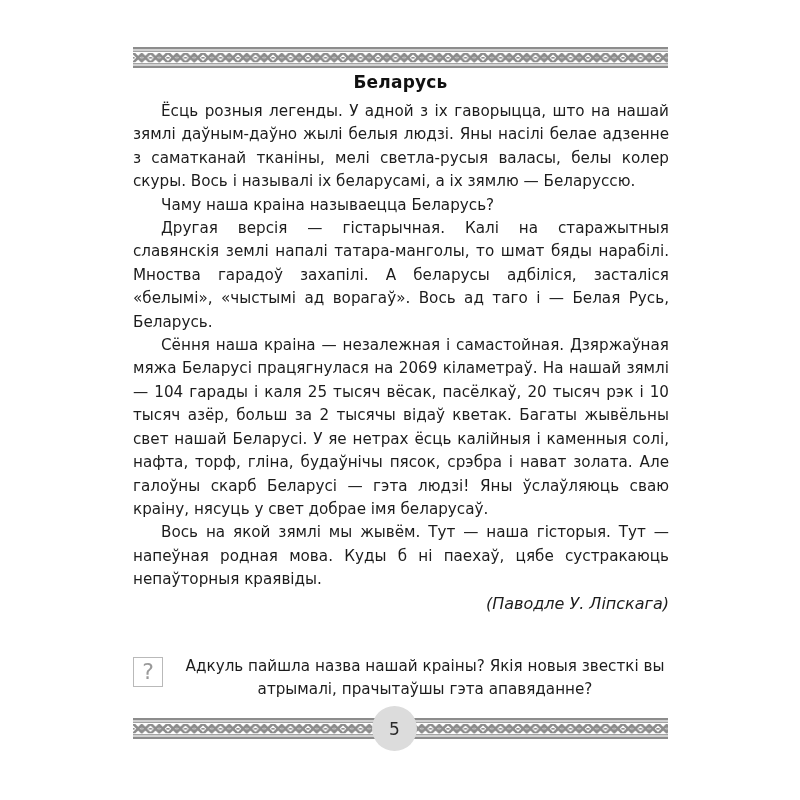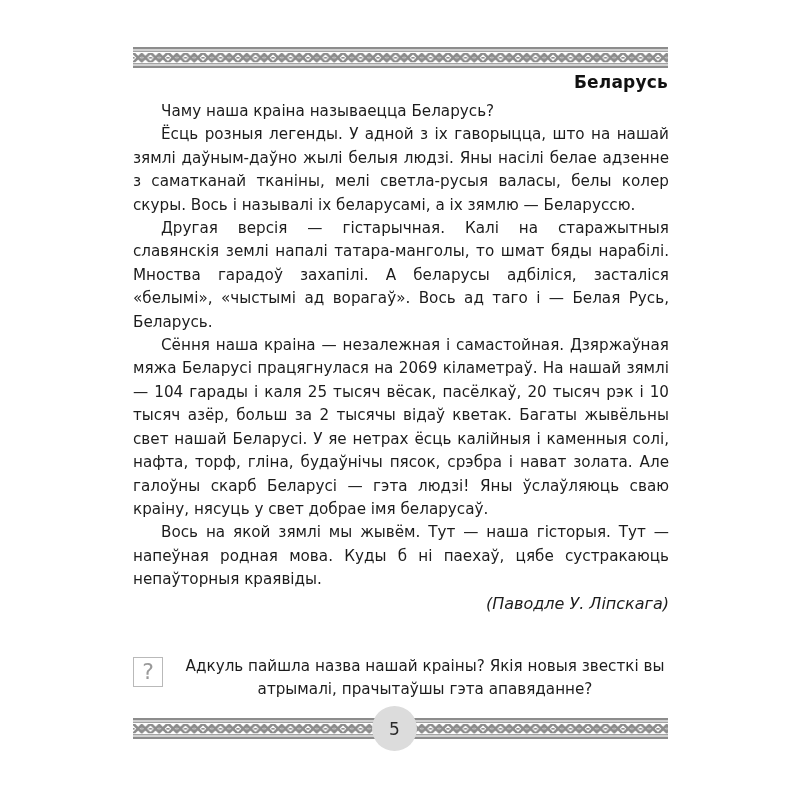--- a/index.html
+++ b/index.html
@@ -41,21 +41,21 @@
     width: 535px;
     height: 21px;
   }
 
   
   .title {
     position: absolute;
     left: 133px;
     top: 72px;
     width: 535px;
-    text-align: right;
+    text-align: center;
     font-size: 17px;
     font-weight: bold;
     letter-spacing: 0.2px;
     color: #111111;
   }
 
   
   .body-text {
     position: absolute;
     left: 133px;
@@ -160,22 +160,22 @@
           <rect x="15.9" y="10.0" width="1.6" height="1.6" fill="#8c8c8c"></rect>
         </pattern>
       </defs>
       <rect x="0" y="0" width="535" height="21" fill="url(#folkpat)"></rect>
     </svg>
   </div>
 
   <div class="title">Беларусь</div>
 
   <div class="body-text">
+    <p>Ёсць розныя легенды. У адной з іх гаворыцца, што на нашай зямлі даўным-даўно жылі белыя людзі. Яны насілі белае адзенне з саматканай тканіны, мелі светла-русыя валасы, белы колер скуры. Вось і называлі іх беларусамі, а іх зямлю — Беларуссю.</p>
     <p>Чаму наша краіна называецца Беларусь?</p>
-    <p>Ёсць розныя легенды. У адной з іх гаворыцца, што на нашай зямлі даўным-даўно жылі белыя людзі. Яны насілі белае адзенне з саматканай тканіны, мелі светла-русыя валасы, белы колер скуры. Вось і называлі іх беларусамі, а іх зямлю — Беларуссю.</p>
     <p>Другая версія — гістарычная. Калі на старажытныя славянскія землі напалі татара-манголы, то шмат бяды нарабілі. Мноства гарадоў захапілі. А беларусы адбіліся, засталіся «белымі», «чыстымі ад ворагаў». Вось ад таго і — Белая Русь, Беларусь.</p>
     <p>Сёння наша краіна — незалежная і самастойная. Дзяржаўная мяжа Беларусі працягнулася на 2069 кіламетраў. На нашай зямлі — 104 гарады і каля 25 тысяч вёсак, пасёлкаў, 20 тысяч рэк і 10 тысяч азёр, больш за 2 тысячы відаў кветак. Багаты жывёльны свет нашай Беларусі. У яе нетрах ёсць калійныя і каменныя солі, нафта, торф, гліна, будаўнічы пясок, срэбра і нават золата. Але галоўны скарб Беларусі — гэта людзі! Яны ўслаўляюць сваю краіну, нясуць у свет добрае імя беларусаў.</p>
     <p>Вось на якой зямлі мы жывём. Тут — наша гісторыя. Тут — напеўная родная мова. Куды б ні паехаў, цябе сустракаюць непаўторныя краявіды.</p>
     <p class="attribution">(Паводле У. Ліпскага)</p>
   </div>
 
   <div class="question-block">
     <div class="question-icon">?</div>
     <div class="question-text">Адкуль пайшла назва нашай краіны? Якія новыя звесткі вы атрымалі, прачытаўшы гэта апавяданне?</div>
   </div>

